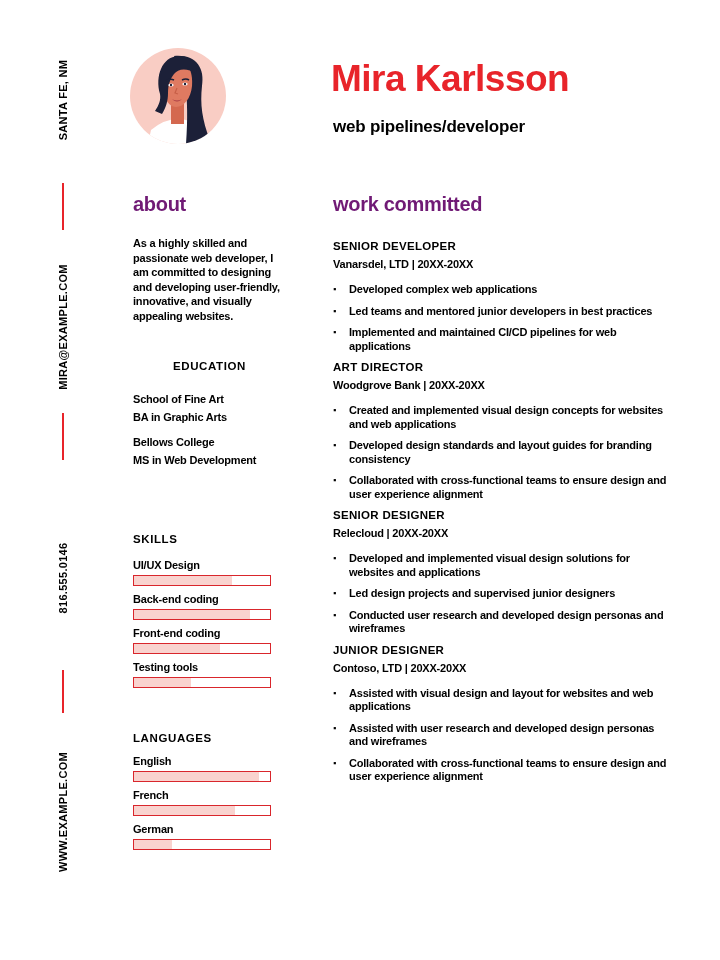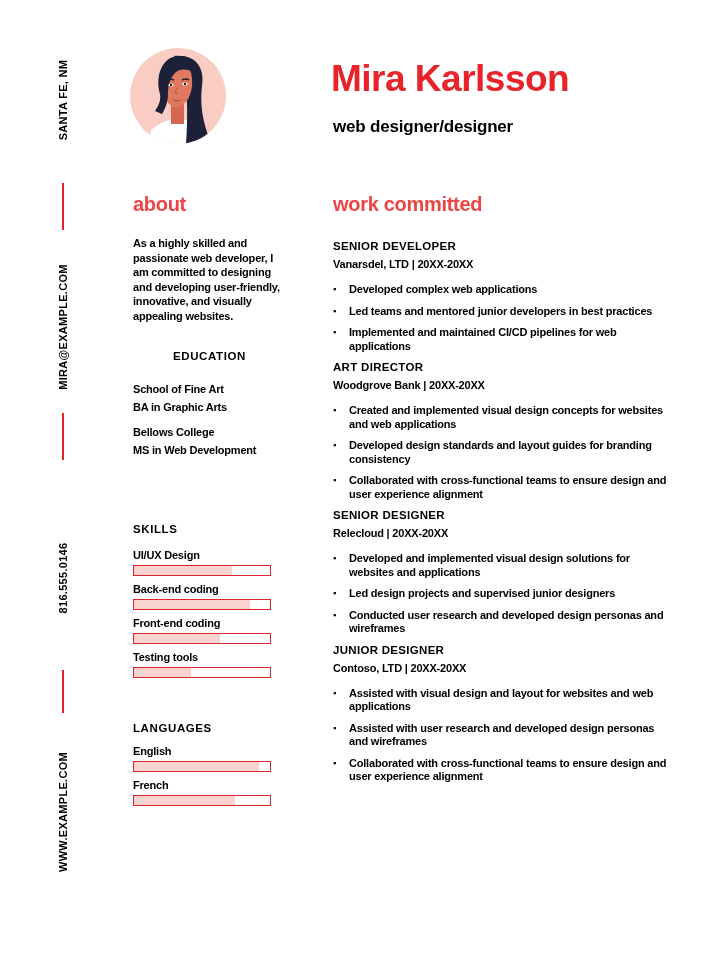--- a/index.html
+++ b/index.html
@@ -15,24 +15,24 @@
     font-size:11px; font-weight:bold; letter-spacing:0.3px;
   }
   .rail-sep { position:absolute; left:62px; width:2px; background:#E8242A; }
   
   .avatar { position:absolute; left:130px; top:48px; width:96px; height:96px; }
   .name { position:absolute; left:331px; top:58px; font-size:37px; font-weight:bold; color:#E8242A; letter-spacing:-0.5px; }
   .job-title-main { position:absolute; left:333px; top:117px; font-size:17px; font-weight:bold; letter-spacing:-0.2px; }
   
   .col-left  { position:absolute; left:133px; top:193px; width:152px; }
   .col-right { position:absolute; left:333px; top:193px; width:338px; }
-  h2.section-red { font-size:20px; font-weight:bold; color:#ef4444; letter-spacing:-0.3px; }
+  h2.section-red { font-size:20px; font-weight:bold; color:#701a75; letter-spacing:-0.3px; }
   h3.section-caps { font-size:11.5px; font-weight:bold; letter-spacing:0.6px; }
   .about-text { margin-top:20px; font-size:11px; line-height:14.5px; }
-  .edu-head { margin-top:27px;padding-left:40px; }
+  .edu-head { margin-top:37px;padding-left:40px; }
   .edu-entry:first-of-type { margin-top:21px; }
   .edu-entry + .edu-entry { margin-top:13px; }
   .edu-school { font-size:11px; }
   .edu-degree { font-size:11px; margin-top:6px; }
   .skills-head { margin-top:67px; }
   .langs-head { margin-top:44px; }
   .meter-item { margin-top:14px; }
   .meter-item + .meter-item { margin-top:7px; }
   .langs-list .meter-item:first-child { margin-top:11px; }
   .meter-label { font-size:11px; line-height:13px; }
@@ -91,21 +91,21 @@
         <ellipse cx="41" cy="37" rx="2.7" ry="1.6" fill="#ffffff"></ellipse>
           <circle cx="41" cy="37" r="1.2" fill="#1C2038"></circle>
         <ellipse cx="55" cy="36" rx="2.7" ry="1.6" fill="#ffffff"></ellipse>
           <circle cx="55" cy="36" r="1.2" fill="#1C2038"></circle>
         <path d="M47 40 l-2 5 l3 1" stroke="#C75F47" stroke-width="1.2" fill="none"></path>
         <path d="M42 51 q5 3 10 0 q-5 5 -10 0 Z" fill="#A93B45"></path>
       </g>
     </svg>
   </div>
   <h1 class="name">Mira Karlsson</h1>
-  <div class="job-title-main">web designer/designer</div>
+  <div class="job-title-main">web pipelines/developer</div>
 
   <div class="col-left">
     <h2 class="section-red">about</h2>
     <p class="about-text">As a highly skilled and passionate web developer, I am committed to designing and developing user-friendly, innovative, and visually appealing websites.</p>
 
     <h3 class="section-caps edu-head">EDUCATION</h3>
     <div class="edu-entry">
       <div class="edu-school">School of Fine Art</div>
       <div class="edu-degree">BA in Graphic Arts</div>
     </div>
@@ -149,20 +149,26 @@
         <div class="meter-track">
             <div class="meter-fill" style="width: 92%;"></div>
           </div>
       </div>
       <div class="meter-item">
         <div class="meter-label">French</div>
         <div class="meter-track">
             <div class="meter-fill" style="width: 74%;"></div>
           </div>
       </div>
+      <div class="meter-item">
+        <div class="meter-label">German</div>
+        <div class="meter-track">
+            <div class="meter-fill" style="width: 28%;"></div>
+          </div>
+      </div>
     </div>
   </div>
 
   <div class="col-right">
     <h2 class="section-red">work committed</h2>
 
     <div class="jobs">
       <div class="job job-1">
         <h3 class="section-caps job-head">SENIOR DEVELOPER</h3>
         <div class="job-company">Vanarsdel, LTD | 20XX-20XX</div>

